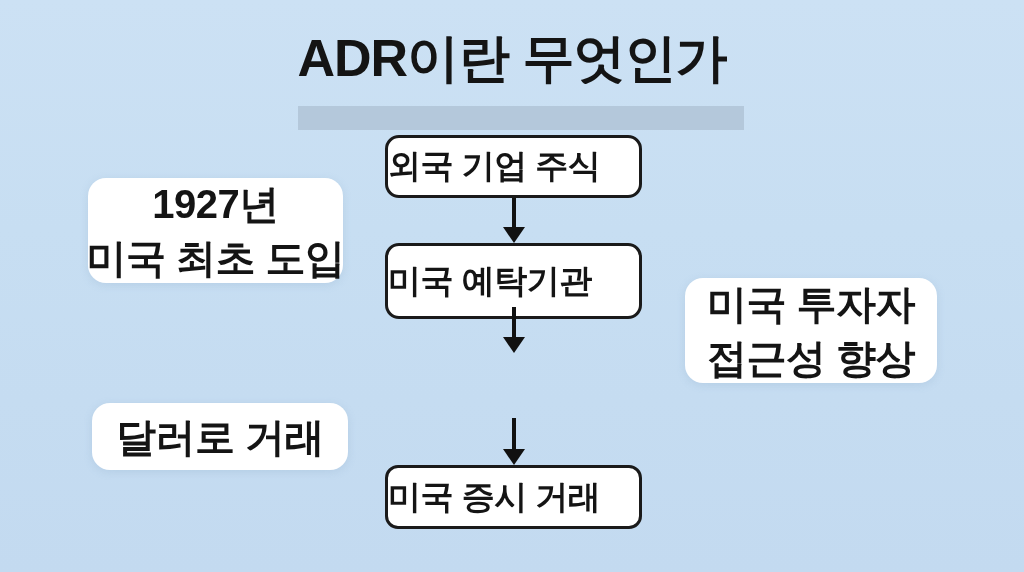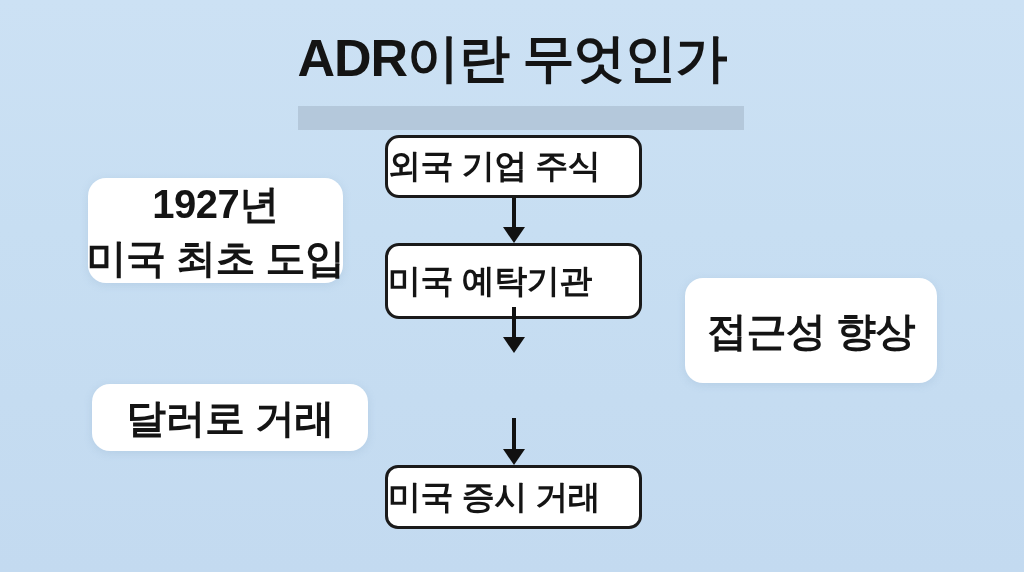--- a/index.html
+++ b/index.html
@@ -98,21 +98,21 @@
     justify-content: center;
     font-size: 40px;
     font-weight: 800;
     letter-spacing: -0.5px;
     line-height: 1.35;
     text-align: center;
     box-shadow: 0 2px 8px rgba(110, 145, 180, 0.18);
     white-space: nowrap;
   }
   .note-left-top  { left: 88px;  top: 178px; width: 255px; height: 105px; }
-  .note-left-bottom { left: 92px; top: 384px; width: 276px; height: 67px; }
+  .note-left-bottom { left: 92px; top: 403px; width: 256px; height: 67px; }
   .note-right { left: 685px; top: 278px; width: 252px; height: 105px; }
 </style>
 </head>
 <body>
 
 <div class="canvas">
 
   <div class="title-wrap">
     <div class="title-underline"></div>
     <div class="page-title">ADR이란 무엇인가</div>
@@ -149,16 +149,17 @@
   <div class="note note-left-top">
     <div>1927년</div>
     <div>미국 최초 도입</div>
   </div>
 
   <div class="note note-left-bottom">
     <div>달러로 거래</div>
   </div>
 
   <div class="note note-right">
+    <div>미국 투자자</div>
     <div>접근성 향상</div>
   </div>
 
 </div>
 
 </body></html>

